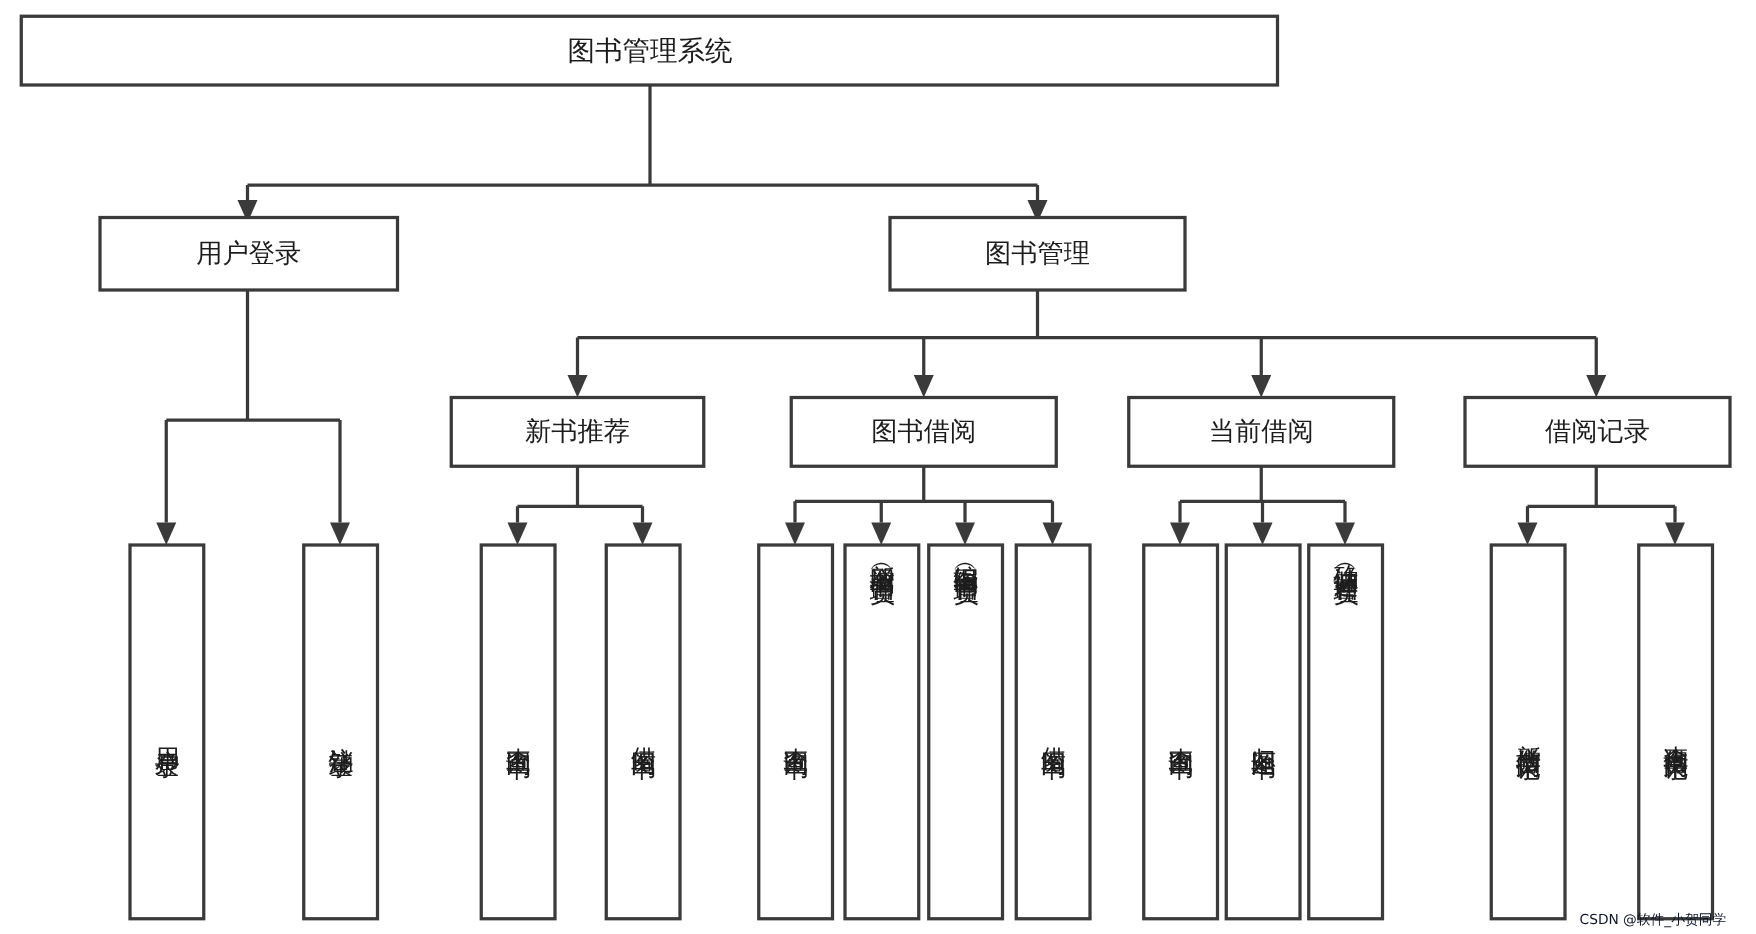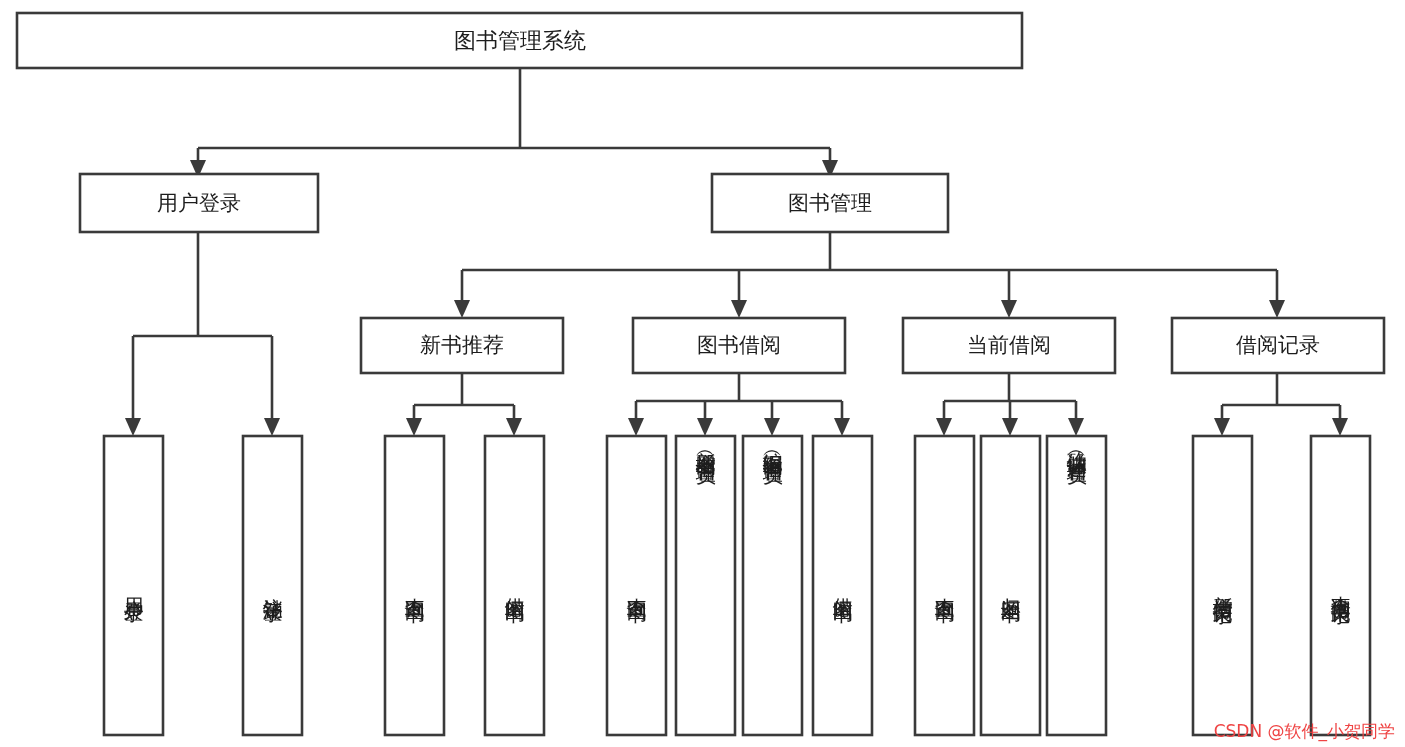--- a/index.html
+++ b/index.html
@@ -62,25 +62,25 @@
     font-family: "DejaVu Sans", "Liberation Sans", sans-serif;
     font-size: 20px;
     line-height: 1.18;
     color: #1d1d1d;
     letter-spacing: 2px;
     white-space: nowrap;
     text-align: center;
   }
   .watermark {
     position: absolute;
-    right: 10px;
+    right: 24px;
     bottom: 4px;
     font-family: "DejaVu Sans", "Liberation Sans", sans-serif;
-    font-size: 17px;
-    color: #ef4444;
+    font-size: 11px;
+    color: #0f172a;
     white-space: nowrap;
     pointer-events: none;
   }
 </style>
 </head>
 <body>
 
 <div id="diagram-root">
 
   <svg class="diagram-canvas" viewBox="0 0 1405 747">

